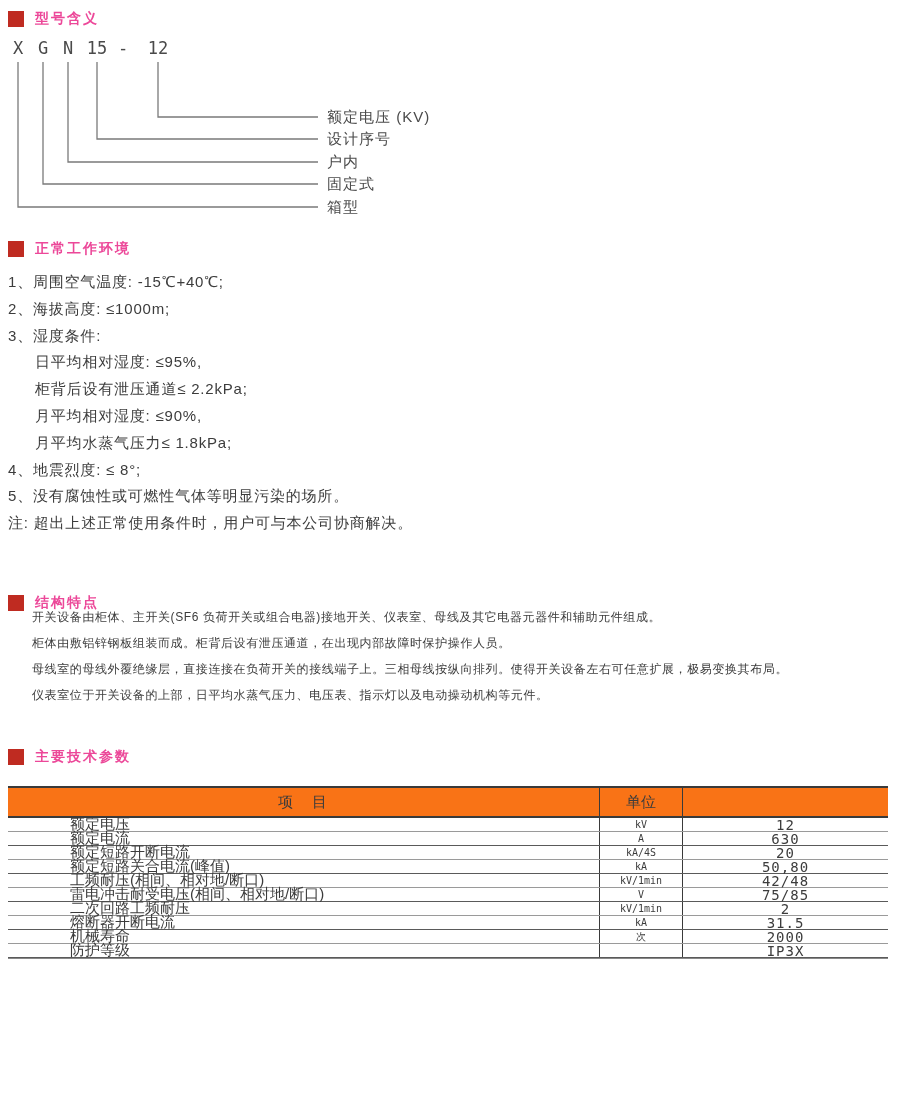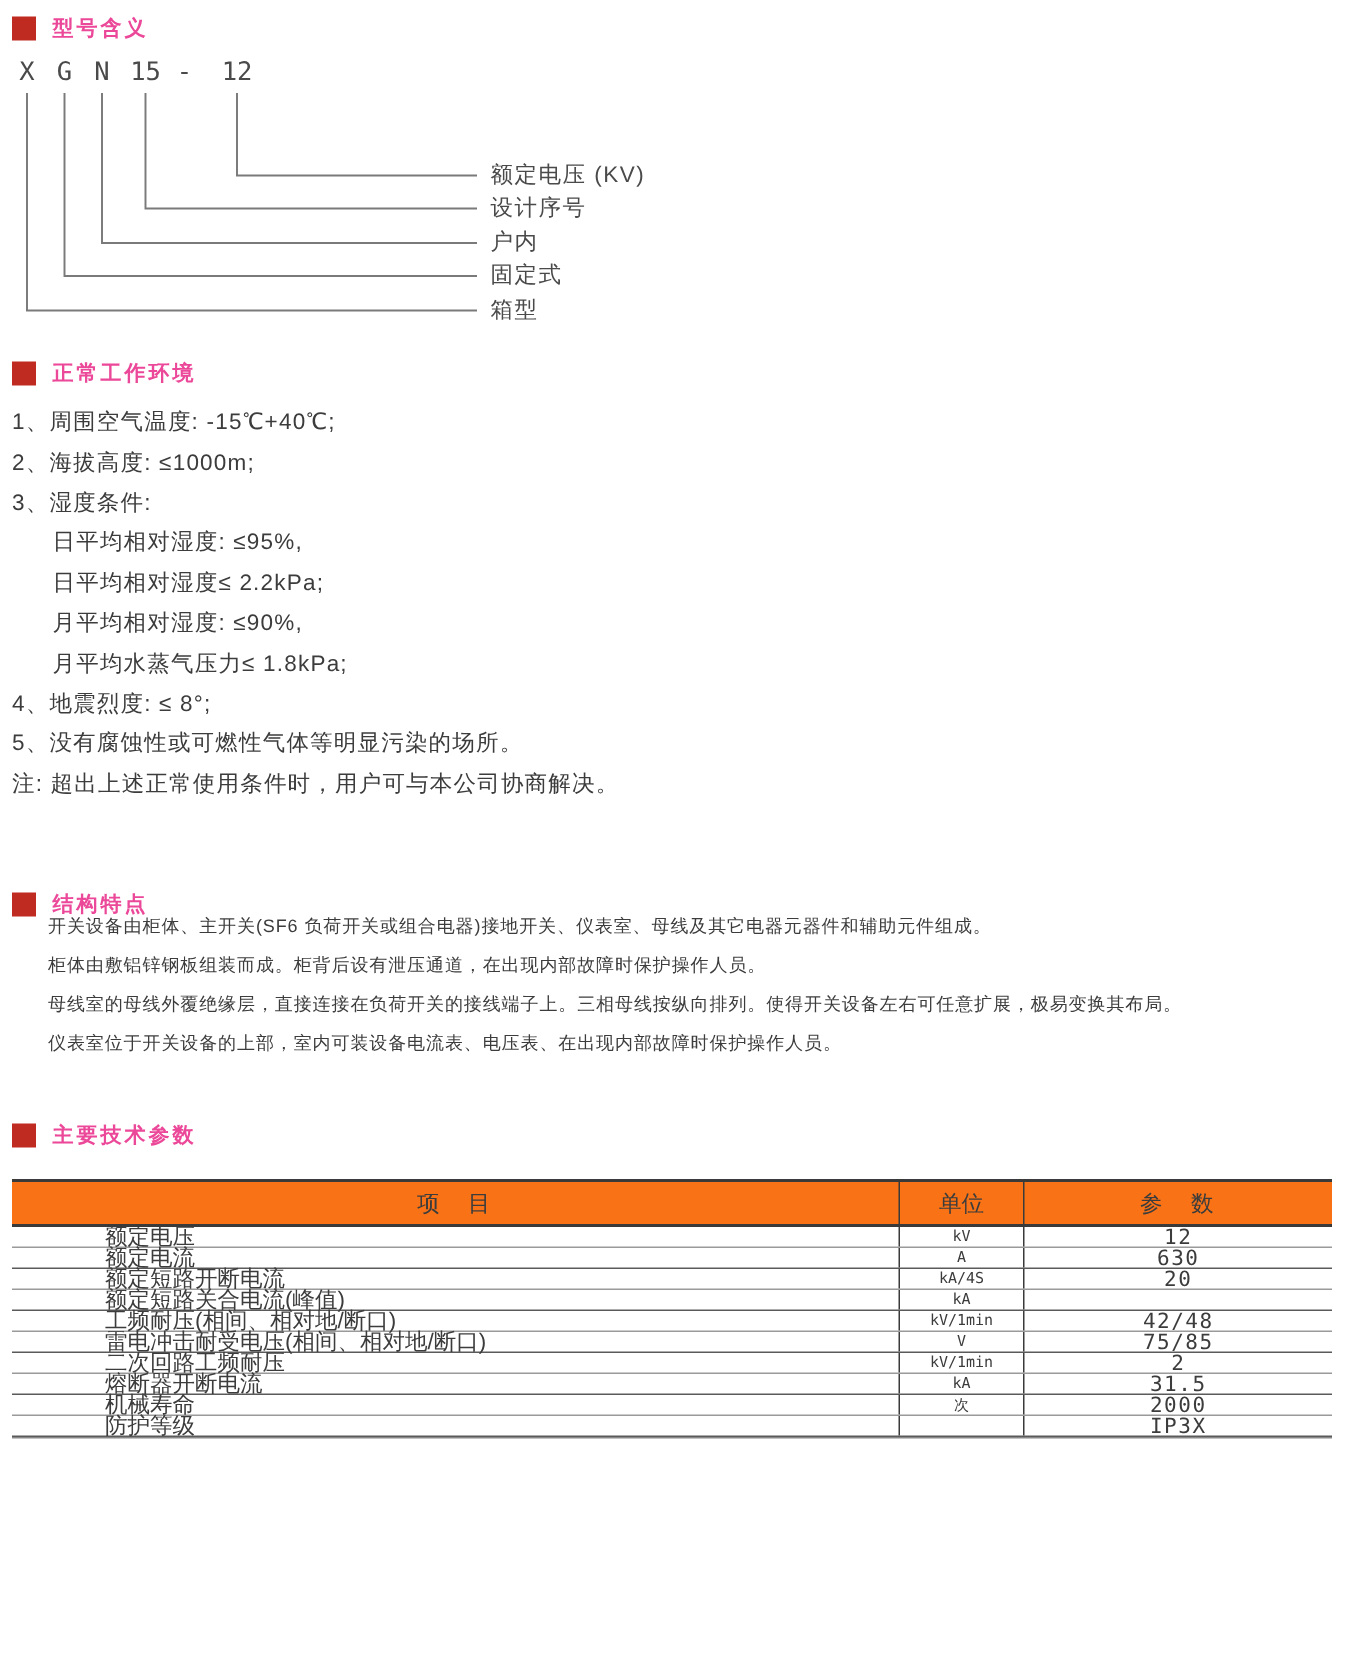--- a/index.html
+++ b/index.html
@@ -84,69 +84,69 @@
   <div class="sec-header" style="top:240px;">
     <span class="red-square"></span>
     <span class="sec-title">正常工作环境</span>
   </div>
 
   <div class="env-list">
     <div class="env-item">1、周围空气温度: -15℃+40℃;</div>
     <div class="env-item">2、海拔高度: ≤1000m;</div>
     <div class="env-item">3、湿度条件:</div>
     <div class="env-item indent">日平均相对湿度: ≤95%,</div>
-    <div class="env-item indent">日平均相对湿度≤ 2.2kPa;</div>
+    <div class="env-item indent">柜背后设有泄压通道≤ 2.2kPa;</div>
     <div class="env-item indent">月平均相对湿度: ≤90%,</div>
     <div class="env-item indent">月平均水蒸气压力≤ 1.8kPa;</div>
     <div class="env-item">4、地震烈度: ≤ 8°;</div>
     <div class="env-item">5、没有腐蚀性或可燃性气体等明显污染的场所。</div>
     <div class="env-item">注: 超出上述正常使用条件时，用户可与本公司协商解决。</div>
   </div>
 
   <div class="sec-header" style="top:594px;justify-content:flex-end;">
     <span class="red-square"></span>
     <span class="sec-title">结构特点</span>
   </div>
 
   <div class="struct-text">
     <p>开关设备由柜体、主开关(SF6 负荷开关或组合电器)接地开关、仪表室、母线及其它电器元器件和辅助元件组成。</p>
     <p>柜体由敷铝锌钢板组装而成。柜背后设有泄压通道，在出现内部故障时保护操作人员。</p>
     <p>母线室的母线外覆绝缘层，直接连接在负荷开关的接线端子上。三相母线按纵向排列。使得开关设备左右可任意扩展，极易变换其布局。</p>
-    <p>仪表室位于开关设备的上部，室内可装设备电流表、电压表、在出现内部故障时保护操作人员。</p>
+    <p>仪表室位于开关设备的上部，日平均水蒸气压力、电压表、指示灯以及电动操动机构等元件。</p>
   </div>
 
   <div class="sec-header" style="top:748px;">
     <span class="red-square"></span>
     <span class="sec-title">主要技术参数</span>
   </div>
 
   <div class="param-table">
     <div class="tr head">
       <div class="td td-item">项　目</div>
       <div class="td td-unit">单位</div>
-      <div class="td td-value">参　数</div>
     </div>
     <div class="tr">
       <div class="td td-item">额定电压</div>
       <div class="td td-unit">kV</div>
       <div class="td td-value">12</div>
     </div>
     <div class="tr">
       <div class="td td-item">额定电流</div>
       <div class="td td-unit">A</div>
       <div class="td td-value">630</div>
     </div>
     <div class="tr">
       <div class="td td-item">额定短路开断电流</div>
       <div class="td td-unit">kA/4S</div>
       <div class="td td-value">20</div>
     </div>
     <div class="tr">
       <div class="td td-item">额定短路关合电流(峰值)</div>
       <div class="td td-unit">kA</div>
+      <div class="td td-value">50,80</div>
     </div>
     <div class="tr">
       <div class="td td-item">工频耐压(相间、相对地/断口)</div>
       <div class="td td-unit">kV/1min</div>
       <div class="td td-value">42/48</div>
     </div>
     <div class="tr">
       <div class="td td-item">雷电冲击耐受电压(相间、相对地/断口)</div>
       <div class="td td-unit">V</div>
       <div class="td td-value">75/85</div>

